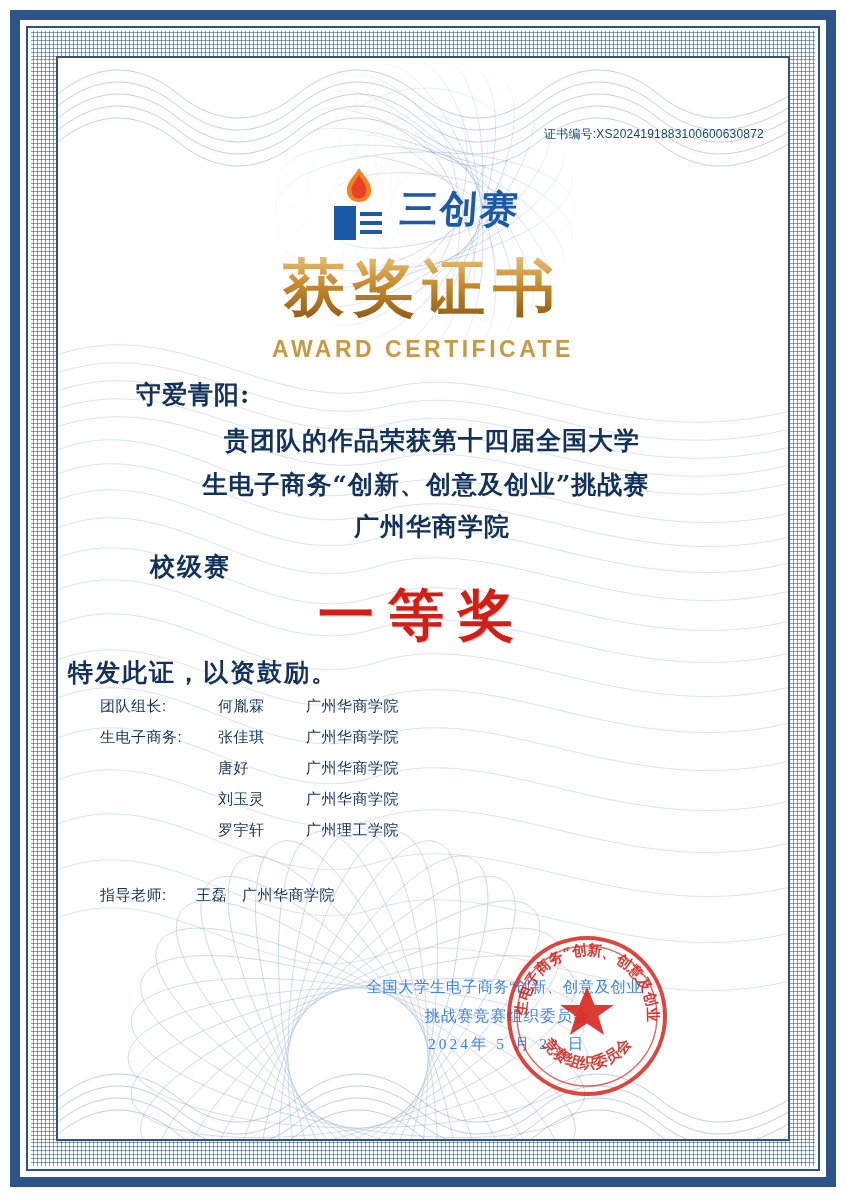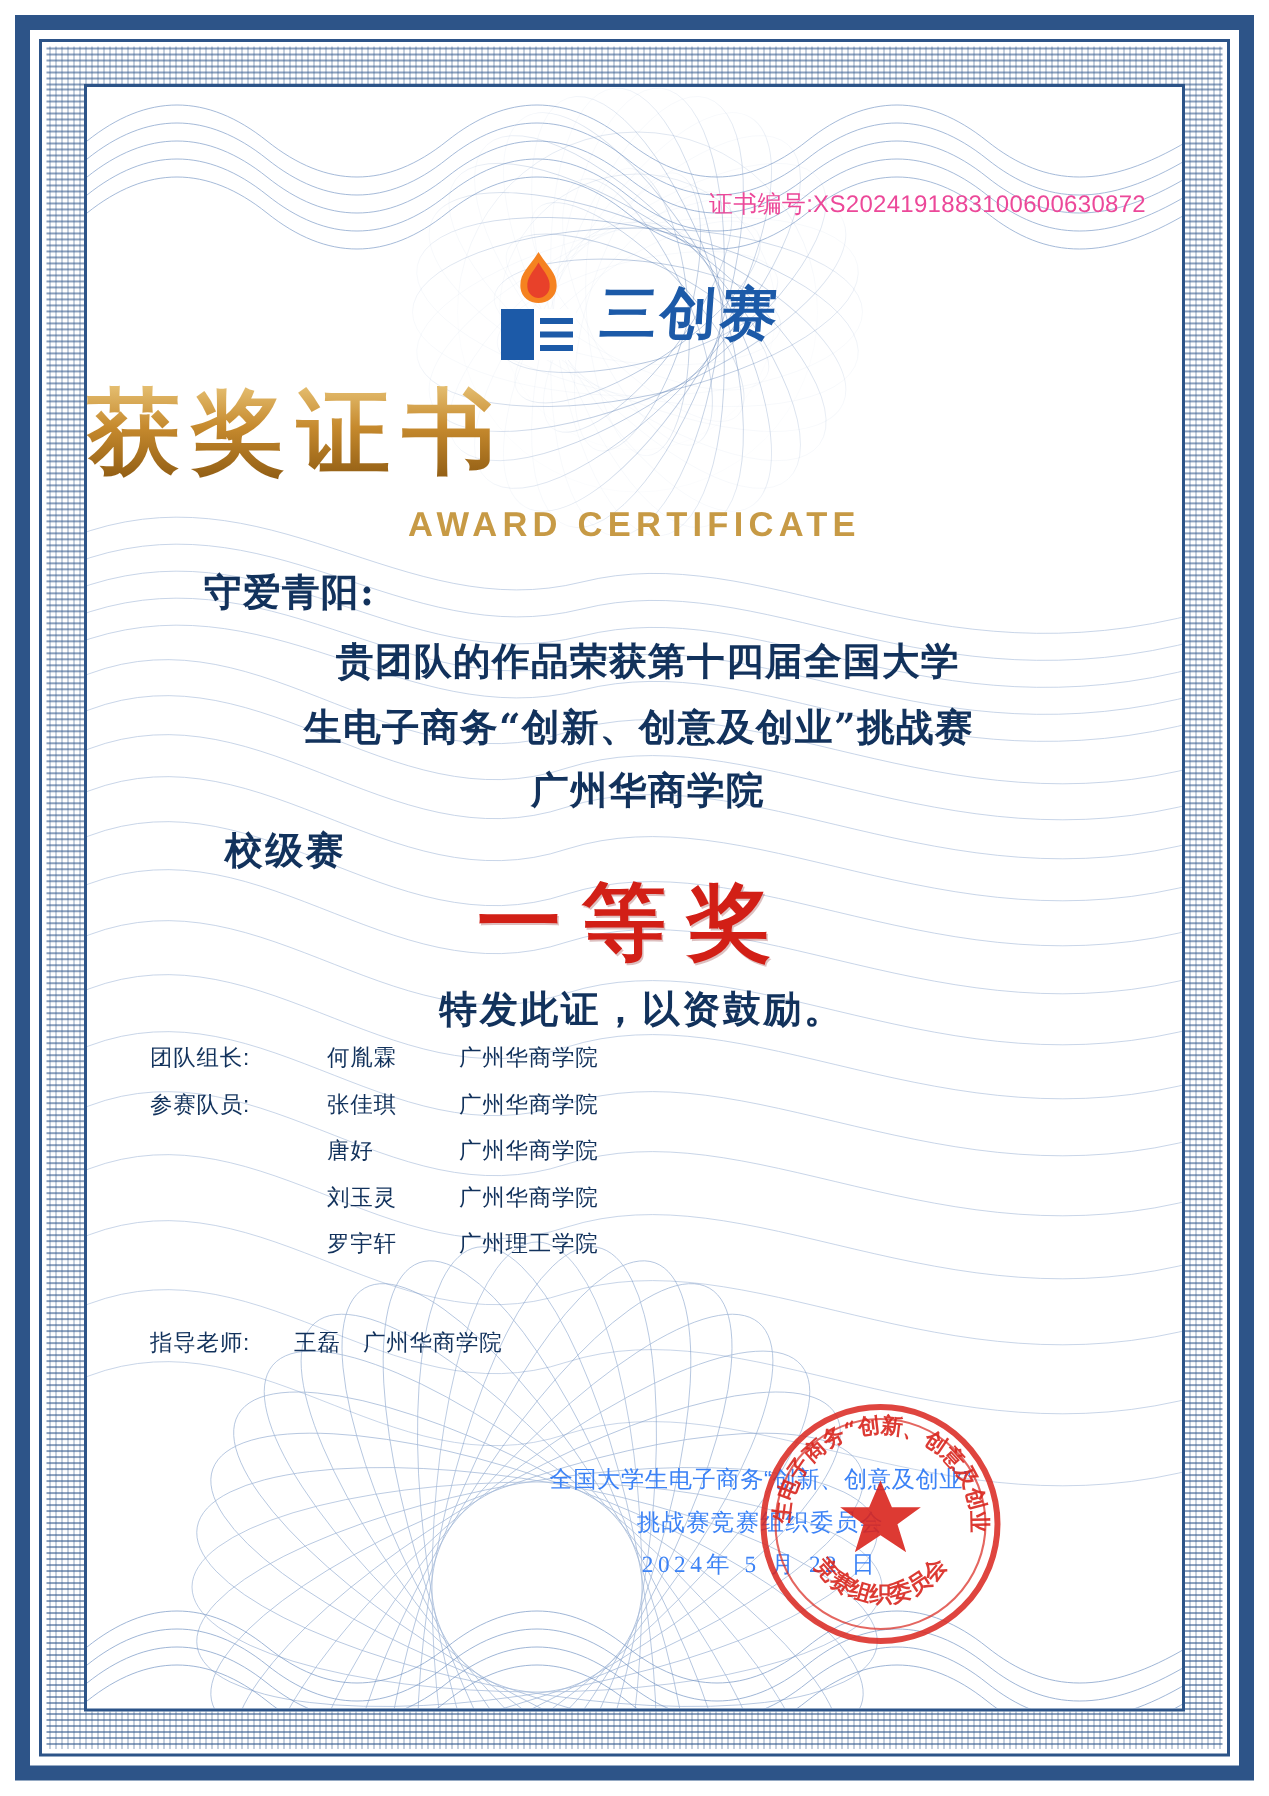--- a/index.html
+++ b/index.html
@@ -75,22 +75,22 @@
   
   .content {
     position: absolute;
     left: 0; top: 0; right: 0; bottom: 0;
   }
 
   .cert-no {
     position: absolute;
     right: 24px;
     top: 68px;
-    font-size: 16px;
-    color: #ec4899;
+    font-size: 12px;
+    color: #0c4a6e;
     letter-spacing: 0.2px;
     white-space: nowrap;
   }
 
   .logo-wrap {
     position: absolute;
     top: 108px;
     left: 0; right: 0;
     display: flex;
     justify-content: center;
@@ -105,21 +105,21 @@
     color: #1c5aa8;
     letter-spacing: 2px;
     line-height: 1;
     transform: translateY(4px) skewX(-4deg);
   }
 
   .title-cn {
     position: absolute;
     top: 196px;
     left: 0; right: 0;
-    text-align: left;
+    text-align: center;
     font-family: "DejaVu Serif", serif;
     font-size: 62px;
     font-weight: bold;
     letter-spacing: 8px;
     line-height: 1.1;
     background: linear-gradient(180deg, #e8c478 0%, #c68a2e 45%, #8d5a12 100%);
     -webkit-background-clip: text;
     background-clip: text;
     color: transparent;
     -webkit-text-fill-color: transparent;
@@ -181,21 +181,21 @@
     font-weight: bold;
     color: #d21f16;
     letter-spacing: 14px;
     text-shadow: 1px 1px 0 rgba(120,0,0,0.25);
   }
 
   .encourage {
     position: absolute;
     top: 598px;
     left: 0; right: 0;
-    text-align: center;
+    text-align: left;
     font-family: "DejaVu Serif", serif;
     font-size: 25px;
     font-weight: bold;
     color: #12325c;
     letter-spacing: 2px;
     padding-left: 10px;
   }
 
   .members {
     position: absolute;
@@ -411,21 +411,21 @@
       <div class="prize">一等奖</div>
       <div class="encourage">特发此证，以资鼓励。</div>
 
       <div class="members">
         <div class="member-row">
           <span class="member-label">团队组长:</span>
           <span class="member-name">何胤霖</span>
           <span class="member-school">广州华商学院</span>
         </div>
         <div class="member-row">
-          <span class="member-label">参赛队员:</span>
+          <span class="member-label">生电子商务:</span>
           <span class="member-name">张佳琪</span>
           <span class="member-school">广州华商学院</span>
         </div>
         <div class="member-row">
           <span class="member-label"></span>
           <span class="member-name">唐好</span>
           <span class="member-school">广州华商学院</span>
         </div>
         <div class="member-row">
           <span class="member-label"></span>

